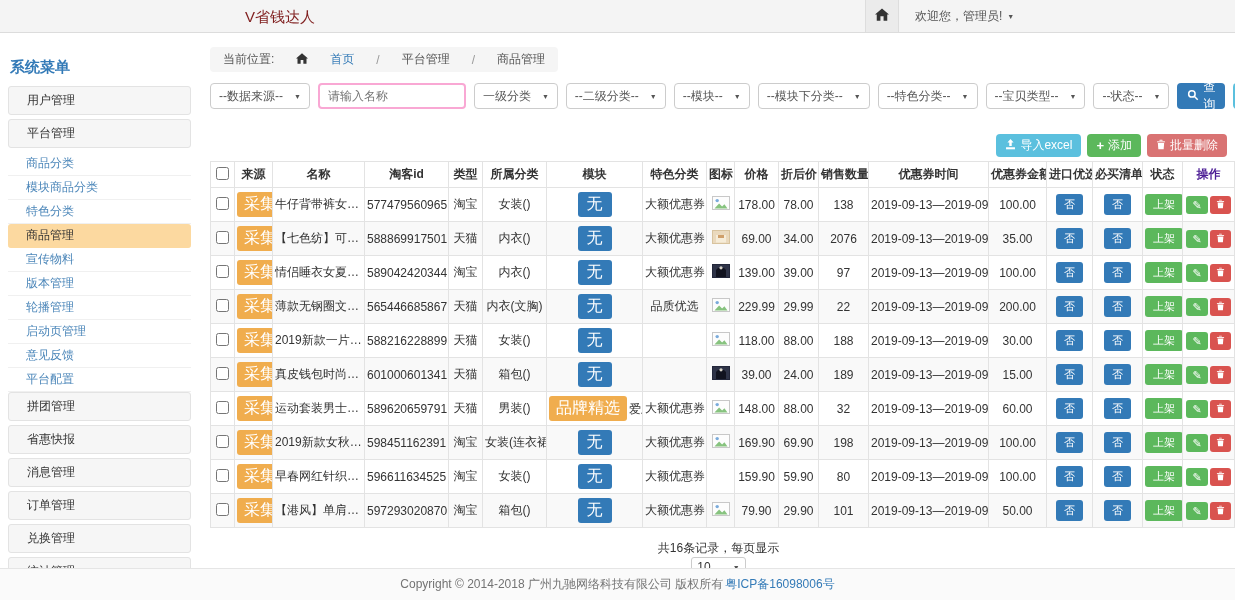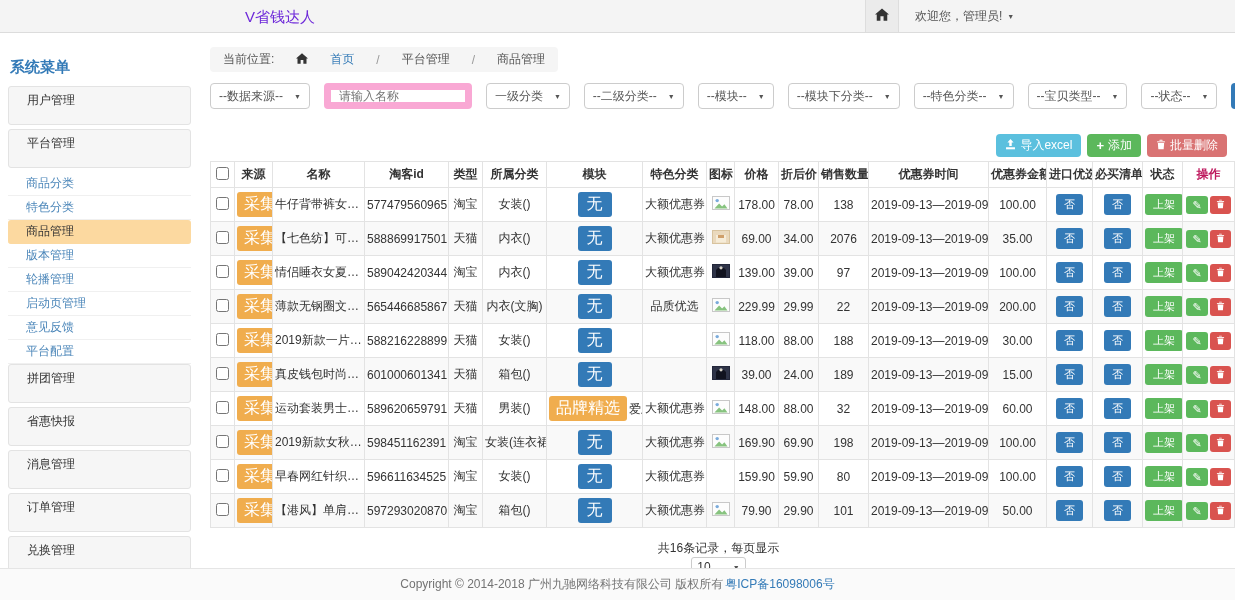--- a/index.html
+++ b/index.html
@@ -6,68 +6,68 @@
   html,body { width:1235px; height:600px; }
   body {
     font-family:"Liberation Sans","DejaVu Sans",sans-serif;
     font-size:12px; color:#333; background:#fff;
     position:relative; overflow:hidden;
   }
   
   .topbar { position:absolute; top:0; left:0; width:1235px; height:33px;
     background:#f4f4f4; border-bottom:1px solid #dcdcdc; }
   .app-title { position:absolute; left:245px; top:0; line-height:33px;
-    font-size:15px; color:#6d28d9; }
+    font-size:15px; color:#7f1d1d; }
   .top-right { position:absolute; left:865px; top:0; height:32px;
     display:flex; align-items:center; }
   .home-box { width:34px; height:32px; background:#ebebeb;
     border-left:1px solid #ddd; border-right:1px solid #ddd;
     display:flex; align-items:center; justify-content:center; cursor:pointer; }
   .welcome { margin-left:16px; color:#555; display:flex; align-items:center; cursor:pointer; }
   .sm-caret { font-size:7px; margin-left:5px; color:#555; }
   
   .sidebar { position:absolute; left:8px; top:52px; width:183px; }
   .sidebar-title { color:#337ab7; font-size:15px; font-weight:bold; padding:6px 2px 9px 2px; }
   .menu-top { background:#f6f6f6; border:1px solid #e3e3e3; border-radius:3px;
-    height:39px; line-height:27px; padding-left:18px; margin-bottom:4px;
+    height:29px; line-height:27px; padding-left:18px; margin-bottom:4px;
     color:#333; cursor:pointer; }
   .menu-sub { background:#fff; color:#4b86b9; height:24px; line-height:23px;
     padding-left:18px; border-bottom:1px solid #f0f0f0; cursor:pointer; }
   .menu-sub.active { background:#fcd9a0; border-radius:3px; color:#333; border-bottom-color:#fcd9a0; }
   
   .main { position:absolute; left:210px; top:47px; width:1017px; }
   .breadcrumb { display:inline-flex; align-items:center; gap:22px;
     background:#f5f5f5; border-radius:4px; padding:4px 13px; color:#555; }
   .crumb-home { color:#337ab7; cursor:pointer; }
   .crumb-sep { color:#999; }
   
-  .filters { margin-top:11px; display:flex; align-items:center; gap:14px; }
+  .filters { margin-top:11px; display:flex; align-items:center; gap:8px; }
   .contents { display:contents; }
   .selbox { background:#fff; border:1px solid #ccc; border-radius:4px; height:26px;
     display:inline-flex; align-items:center; padding:0 8px; color:#555; cursor:pointer; white-space:nowrap; }
   .selbox .caret { font-size:7px; color:#555; margin-left:11px; }
-  .name-input { width:148px; height:26px; border:7px solid #f9a8d4; border-radius:4px;
+  .name-input { width:148px; height:26px; border:2px solid #f9a8d4; border-radius:4px;
     padding:0 8px; font-size:12px; color:#333; font-family:inherit; }
   .btn { border:none; border-radius:4px; height:26px; padding:0 10px; font-size:12px;
     color:#fff; display:inline-flex; align-items:center; gap:4px; cursor:pointer; font-family:inherit; }
   .btn-primary { background:#337ab7; }
   .btn-info { background:#5bc0de; }
   .btn-success { background:#5cb85c; }
   .btn-danger { background:#d97373; }
   
   .toolbar { margin-top:25px; display:flex; justify-content:flex-end; gap:6px; }
   .toolbar .btn { height:23px; padding:0 9px; }
   .plus-glyph { font-weight:bold; font-size:13px; }
   
   table.grid { margin-top:4px; width:100%; border-collapse:collapse; table-layout:fixed; }
   .grid th, .grid td { border:1px solid #e3e3e3; text-align:center; vertical-align:middle;
     padding:4px 2px; font-size:12px; color:#333; overflow:hidden; white-space:nowrap; }
   .grid th { font-weight:bold; background:#fff; }
   .grid tbody tr:nth-child(even) { background:#f9f9f9; }
-  .grid th.ops { color:#be185d; }
+  .grid th.ops { color:#4c1d95; }
   .name-cell { text-overflow:ellipsis; }
   .badge { display:inline-block; border-radius:3px; padding:2px 7px; font-size:16px; color:#fff; }
   .badge-orange { background:#f0ad4e; }
   .badge-blue { background:#337ab7; padding:2px 9px; }
   .module-extra { margin-left:2px; }
   .btn-xs { display:inline-block; border:none; border-radius:3px; padding:3px 8px;
     font-size:11px; color:#fff; cursor:pointer; font-family:inherit; }
   .xs-blue { background:#337ab7; }
   .xs-green { background:#5cb85c; }
   .xs-red { background:#d9534f; }
@@ -115,22 +115,24 @@
     </div>
   </div>
 </div>
 
 <div class="sidebar">
   <div class="sidebar-title">系统菜单</div>
   <div id="sidebar-items">
       <div class="menu-top">用户管理</div>
       <div class="menu-top">平台管理</div>
       <div class="menu-sub">商品分类</div>
+      <div class="menu-sub">模块商品分类</div>
       <div class="menu-sub">特色分类</div>
       <div class="menu-sub active">商品管理</div>
+      <div class="menu-sub">宣传物料</div>
       <div class="menu-sub">版本管理</div>
       <div class="menu-sub">轮播管理</div>
       <div class="menu-sub">启动页管理</div>
       <div class="menu-sub">意见反馈</div>
       <div class="menu-sub">平台配置</div>
       <div class="menu-top">拼团管理</div>
       <div class="menu-top">省惠快报</div>
       <div class="menu-top">消息管理</div>
       <div class="menu-top">订单管理</div>
       <div class="menu-top">兑换管理</div>

